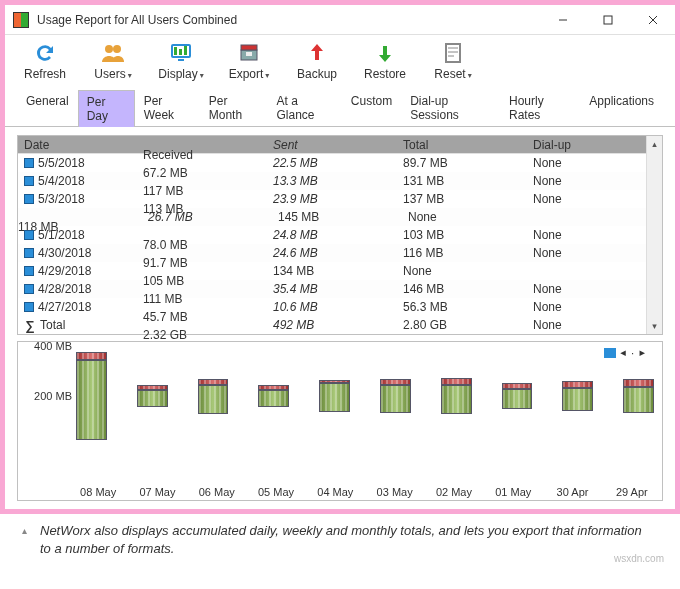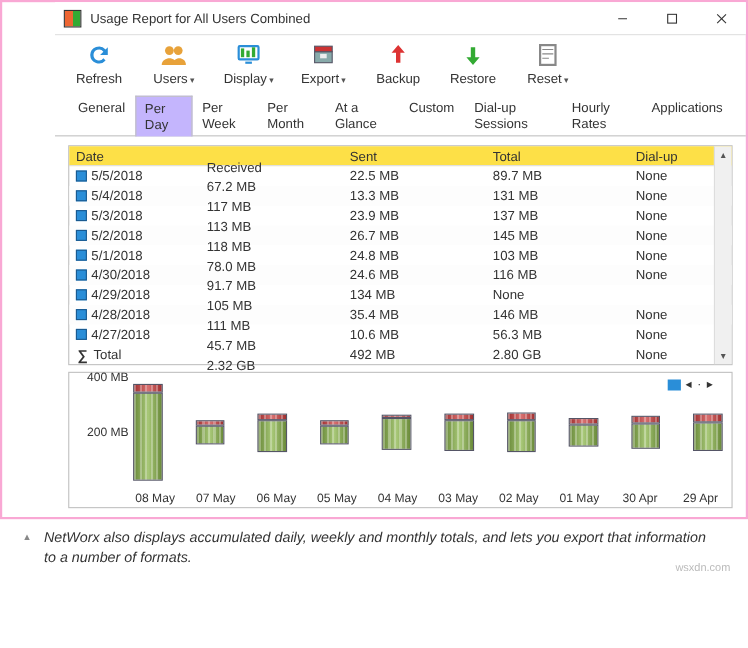--- a/index.html
+++ b/index.html
@@ -4,21 +4,21 @@
 <style>
 * { box-sizing: border-box; }
 body {
   margin: 0;
   font-family: "Segoe UI", Tahoma, sans-serif;
   font-size: 12px;
   background: #fff;
   color: #333;
   width: 680px;
 }
-.window { border: 2px solid #f9a8d4; background: #fff; padding-left: 48px; }
+.window { border: 5px solid #f9a8d4; background: #fff; }
 .titlebar {
   background: #fff;
   display: flex;
   align-items: center;
   height: 30px;
   border-bottom: 1px solid #e0e0e0;
 }
 .titlebar .icon-app {
   width: 16px; height: 16px; margin: 0 8px;
   background: linear-gradient(90deg,#e63 50%,#3a3 50%);
@@ -34,24 +34,24 @@
 .tbtn .lbl { font-size:12px; color:#333; }
 .tbtn .drop { font-size:8px; color:#555; margin-left:2px; }
 
 .tabs { display:flex; padding: 0 12px; border-bottom:1px solid #c0c0c0; font-size:12px; }
 .tab { padding:4px 8px; border:1px solid transparent; border-bottom:none; color:#333; cursor:default; }
 .tab.active { border-color:#c0c0c0; background:#c4b5fd; position:relative; top:1px; }
 
 .content { padding: 8px 12px; }
 .grid { border:1px solid #c0c0c0; position:relative; }
 .gridhead, .gridrow { display:flex; align-items:center; height:18px; }
-.gridhead { background:#fde047; border-bottom:1px solid #e0e0e0; font-size:12px; }
+.gridhead { background:#a3a3a3; border-bottom:1px solid #e0e0e0; font-size:12px; }
 .col-date { width:125px; padding-left:6px; display:flex; align-items:center; gap:4px;}
 .col-recv { width:130px;margin-top:20px; }
-.col-sent { width:130px; }
+.col-sent { width:130px;font-style:italic; }
 .col-total{ width:130px; }
 .col-dial { flex:1; }
 .gridrow { font-size:12px; }
 .gridrow:nth-child(even){ background:#fdfdfd; }
 .sq { width:10px; height:10px; background:#2a8ed8; border:1px solid #1a5a90; display:inline-block; }
 .sigma { font-weight:bold; font-size:13px; width:12px; text-align:center; }
 .vscroll { position:absolute; right:0; top:0; bottom:0; width:16px; background:#f0f0f0; border-left:1px solid #ddd; }
 .vscroll .up,.vscroll .down{ height:16px; display:flex; align-items:center; justify-content:center; color:#555; font-size:9px;}
 .vscroll .down{ position:absolute; bottom:0; width:100%; }
 
@@ -60,21 +60,21 @@
 .legend .lsq { width:12px; height:10px; background:#2a8ed8; }
 .legend .nav { color:#333; font-size:11px; letter-spacing:1px; }
 .chart { display:flex; align-items:center; height:100px; padding-left:50px; gap:30px; position:relative; }
 .ylabels { position:absolute; left:0; top:0; bottom:0; width:48px; }
 .ylabels div { position:absolute; right:2px; font-size:11px; transform:translateY(-50%); }
 .bar { width:44px; position:relative; }
 .bar .recv { background:linear-gradient(90deg,#6a8a3a,#a8c878,#6a8a3a); border:1px solid #556; }
 .bar .sent { background:linear-gradient(90deg,#a03030,#d87070,#a03030); border:1px solid #556; }
 .bar .hatch { background-image:repeating-linear-gradient(90deg,rgba(255,255,255,.3) 0 2px,transparent 2px 5px); position:absolute; inset:0; }
 .xlabels { display:flex; padding-left:50px; gap:15px; margin-top:4px; }
-.xlabels div { width:46px; text-align:center; font-size:11px; }
+.xlabels div { width:46px; text-align:center; font-size:11px;margin-top:36px; }
 
 .caption { padding:8px 28px 10px 40px; font-size:13px; font-style:italic; color:#333; position:relative; line-height:1.35; }
 .caption .tri { position:absolute; left:22px; top:10px; font-size:10px; color:#888; font-style:normal;}
 .watermark { position:absolute; right:16px; bottom:2px; font-size:10px; color:#bbb; font-style:normal;margin-top:44px;}
 </style>
 </head>
 <body>
 
 <div class="window">
   <div class="titlebar">
@@ -215,24 +215,20 @@
             <div class="col-date">
               <span class="sq"></span>
               <span>5/3/2018</span>
             </div>
   <div class="col-recv">113 MB</div>
   <div class="col-sent">23.9 MB</div>
   <div class="col-total">137 MB</div>
   <div class="col-dial">None</div>
           </div>
           <div class="gridrow">
-            <div class="col-date">
-              <span class="sq"></span>
-              <span>5/2/2018</span>
-            </div>
   <div class="col-recv">118 MB</div>
   <div class="col-sent">26.7 MB</div>
   <div class="col-total">145 MB</div>
   <div class="col-dial">None</div>
           </div>
           <div class="gridrow">
             <div class="col-date">
               <span class="sq"></span>
               <span>5/1/2018</span>
             </div>

